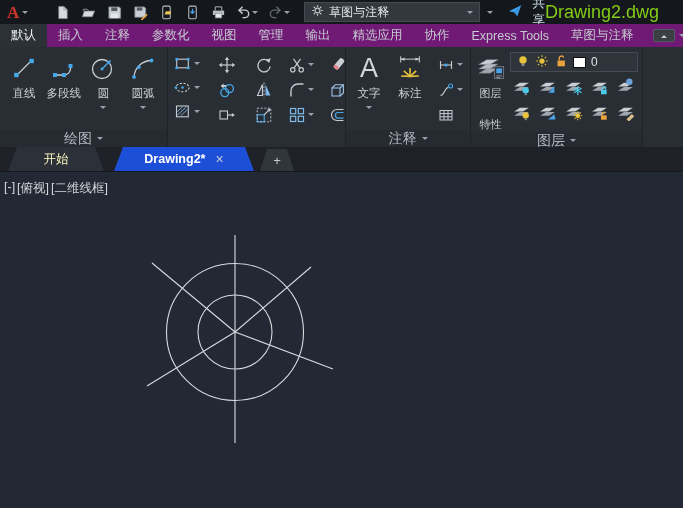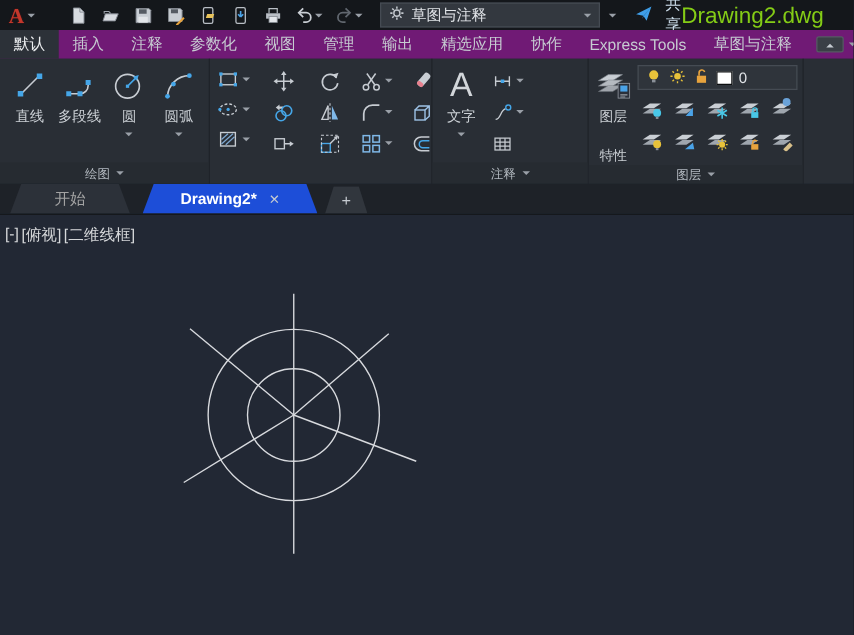--- a/index.html
+++ b/index.html
@@ -38,21 +38,21 @@
   .ribbon-collapse { margin-left:8px; display:flex; align-items:center; gap:4px; }
   .rc-box { width:22px; height:13px; background:#3a3f46; border:1px solid #555b63; border-radius:2px;
             display:flex; align-items:center; justify-content:center; }
   .rc-up { width:0; height:0; border:3px solid transparent; border-bottom-color:#c6cbd1; margin-bottom:2px; }
 
   
   .ribbon { position:absolute; left:0; top:47px; width:683px; height:100px; background:#292e35; display:flex; }
   .panel { position:relative; height:100px; border-right:1px solid #1f2329; display:flex; flex-direction:column; }
   .panel-body { flex:1; display:flex; padding:3px 4px 0 4px; }
   .panel-footer { height:17px; display:flex; align-items:center; justify-content:center; gap:5px;
-                  background:#262b31; color:#b4bac1; font-size:10px; }
+                  background:#262b31; color:#b4bac1; font-size:14px; }
   .bigtool { display:flex; flex-direction:column; align-items:center; width:40px; padding-top:2px; }
   .bigtool .ticon { height:32px; display:flex; align-items:center; justify-content:center; }
   .bigtool .ticon svg { width:28px; height:28px; }
   .bigtool .tlabel { font-size:11.5px; color:#ccd1d6; margin-top:2px; white-space:nowrap; }
   .bigtool .tcaret { height:9px; display:flex; align-items:flex-start; justify-content:center; margin-top:2px; }
   .sidecol { display:flex; flex-direction:column; justify-content:flex-start; gap:3px; padding-top:3px; }
   .smalltool { display:flex; align-items:center; gap:3px; height:21px; padding:0 2px; }
   .smalltool svg { width:17px; height:17px; }
   .mgrid { display:grid; grid-template-columns:repeat(4,37px); grid-auto-rows:25px; margin-left:6px; padding-top:2px; }
   .mcell { display:flex; align-items:center; justify-content:center; gap:2px; }
@@ -69,21 +69,21 @@
   .layer-swatch { width:13px; height:11px; border:1px solid #0c0e10; }
   .layer-name { color:#e2e5e9; font-size:12px; }
   .lrow { display:flex; gap:3px; margin-top:4px; }
   .lbtn { width:23px; height:21px; display:flex; align-items:center; justify-content:center; }
   .lbtn svg { width:19px; height:19px; }
 
   
   .filetabs { position:absolute; left:0; top:147px; width:683px; height:24px; background:#1e2228; display:flex; align-items:flex-end; }
   .ftab { height:24px; display:flex; align-items:center; justify-content:center; gap:10px;
           clip-path:polygon(9px 0, calc(100% - 9px) 0, 100% 100%, 0 100%);
-          padding:0 22px; font-size:12.5px; color:#a3a3a3; background:#2c3139; }
+          padding:0 22px; font-size:12.5px; color:#fef9c3; background:#2c3139; }
   .ftab.start { margin-left:8px; min-width:96px; }
   .ftab.active { background:#1d4ed8; color:#ffffff; font-weight:bold; margin-left:10px; min-width:140px; }
   .ftab .close { font-weight:normal; color:#c6cbd1; font-size:14px; }
   .ftab-new { width:34px; height:22px; margin-left:6px; background:#31363d;
               clip-path:polygon(7px 0, calc(100% - 7px) 0, 100% 100%, 0 100%);
               display:flex; align-items:center; justify-content:center; color:#c6cbd1; font-size:13px; }
 
   
   .canvas { position:absolute; left:0; top:171px; width:683px; height:337px; background:#222834; border-top:1px solid #15181c; }
   .vp-label { position:absolute; left:4px; top:8px; display:flex; gap:2px; color:#d6d8da; font-size:12.5px; }
@@ -408,20 +408,39 @@
     <div class="panel" style="width:125px">
       <div class="panel-body">
         <div class="bigtool" style="width:38px">
           <span class="ticon">
               <span class="textA">A</span>
             </span>
           <span class="tlabel">文字</span>
           <span class="tcaret">
               <span class="caret"></span>
             </span>
+        </div>
+        <div class="bigtool" style="width:44px">
+          <span class="ticon" id="dim-slot">
+              <svg viewBox="0 0 30 30" width="30" height="30" xmlns="http://www.w3.org/2000/svg">
+                <line x1="5" y1="5.5" x2="25" y2="5.5" stroke="#c7ccd2" stroke-width="1.1"></line>
+                <line x1="5" y1="2.5" x2="5" y2="9" stroke="#c7ccd2" stroke-width="1.1"></line>
+                <line x1="25" y1="2.5" x2="25" y2="9" stroke="#c7ccd2" stroke-width="1.1"></line>
+                <path d="M5 5.5l4.2-1.7v3.4zM25 5.5l-4.2-1.7v3.4z" fill="#c7ccd2"></path>
+                <g stroke="#e8c23a" stroke-width="1.7">
+                  <line x1="15" y1="24" x2="15" y2="15"></line>
+                  <line x1="15" y1="24" x2="8.4" y2="18"></line>
+                  <line x1="15" y1="24" x2="21.6" y2="18"></line>
+                  <line x1="15" y1="24" x2="5.5" y2="23.5"></line>
+                  <line x1="15" y1="24" x2="24.5" y2="23.5"></line>
+                </g>
+              </svg>
+            </span>
+          <span class="tlabel">标注</span>
+          <span class="tcaret"></span>
         </div>
         <div class="acol" id="annot-side">
             <div class="smalltool">
               <svg viewBox="0 0 16 16" width="16" height="16" xmlns="http://www.w3.org/2000/svg">
                 <line x1="2.5" y1="8" x2="13.5" y2="8" stroke="#c7ccd2" stroke-width="1.1"></line>
                 <line x1="2.5" y1="4" x2="2.5" y2="12" stroke="#c7ccd2" stroke-width="1.1"></line>
                 <line x1="13.5" y1="4" x2="13.5" y2="12" stroke="#c7ccd2" stroke-width="1.1"></line>
                 <rect x="6.6" y="6.6" width="2.8" height="2.8" fill="#45a6e8"></rect>
               </svg>
               <span class="caret"></span>

